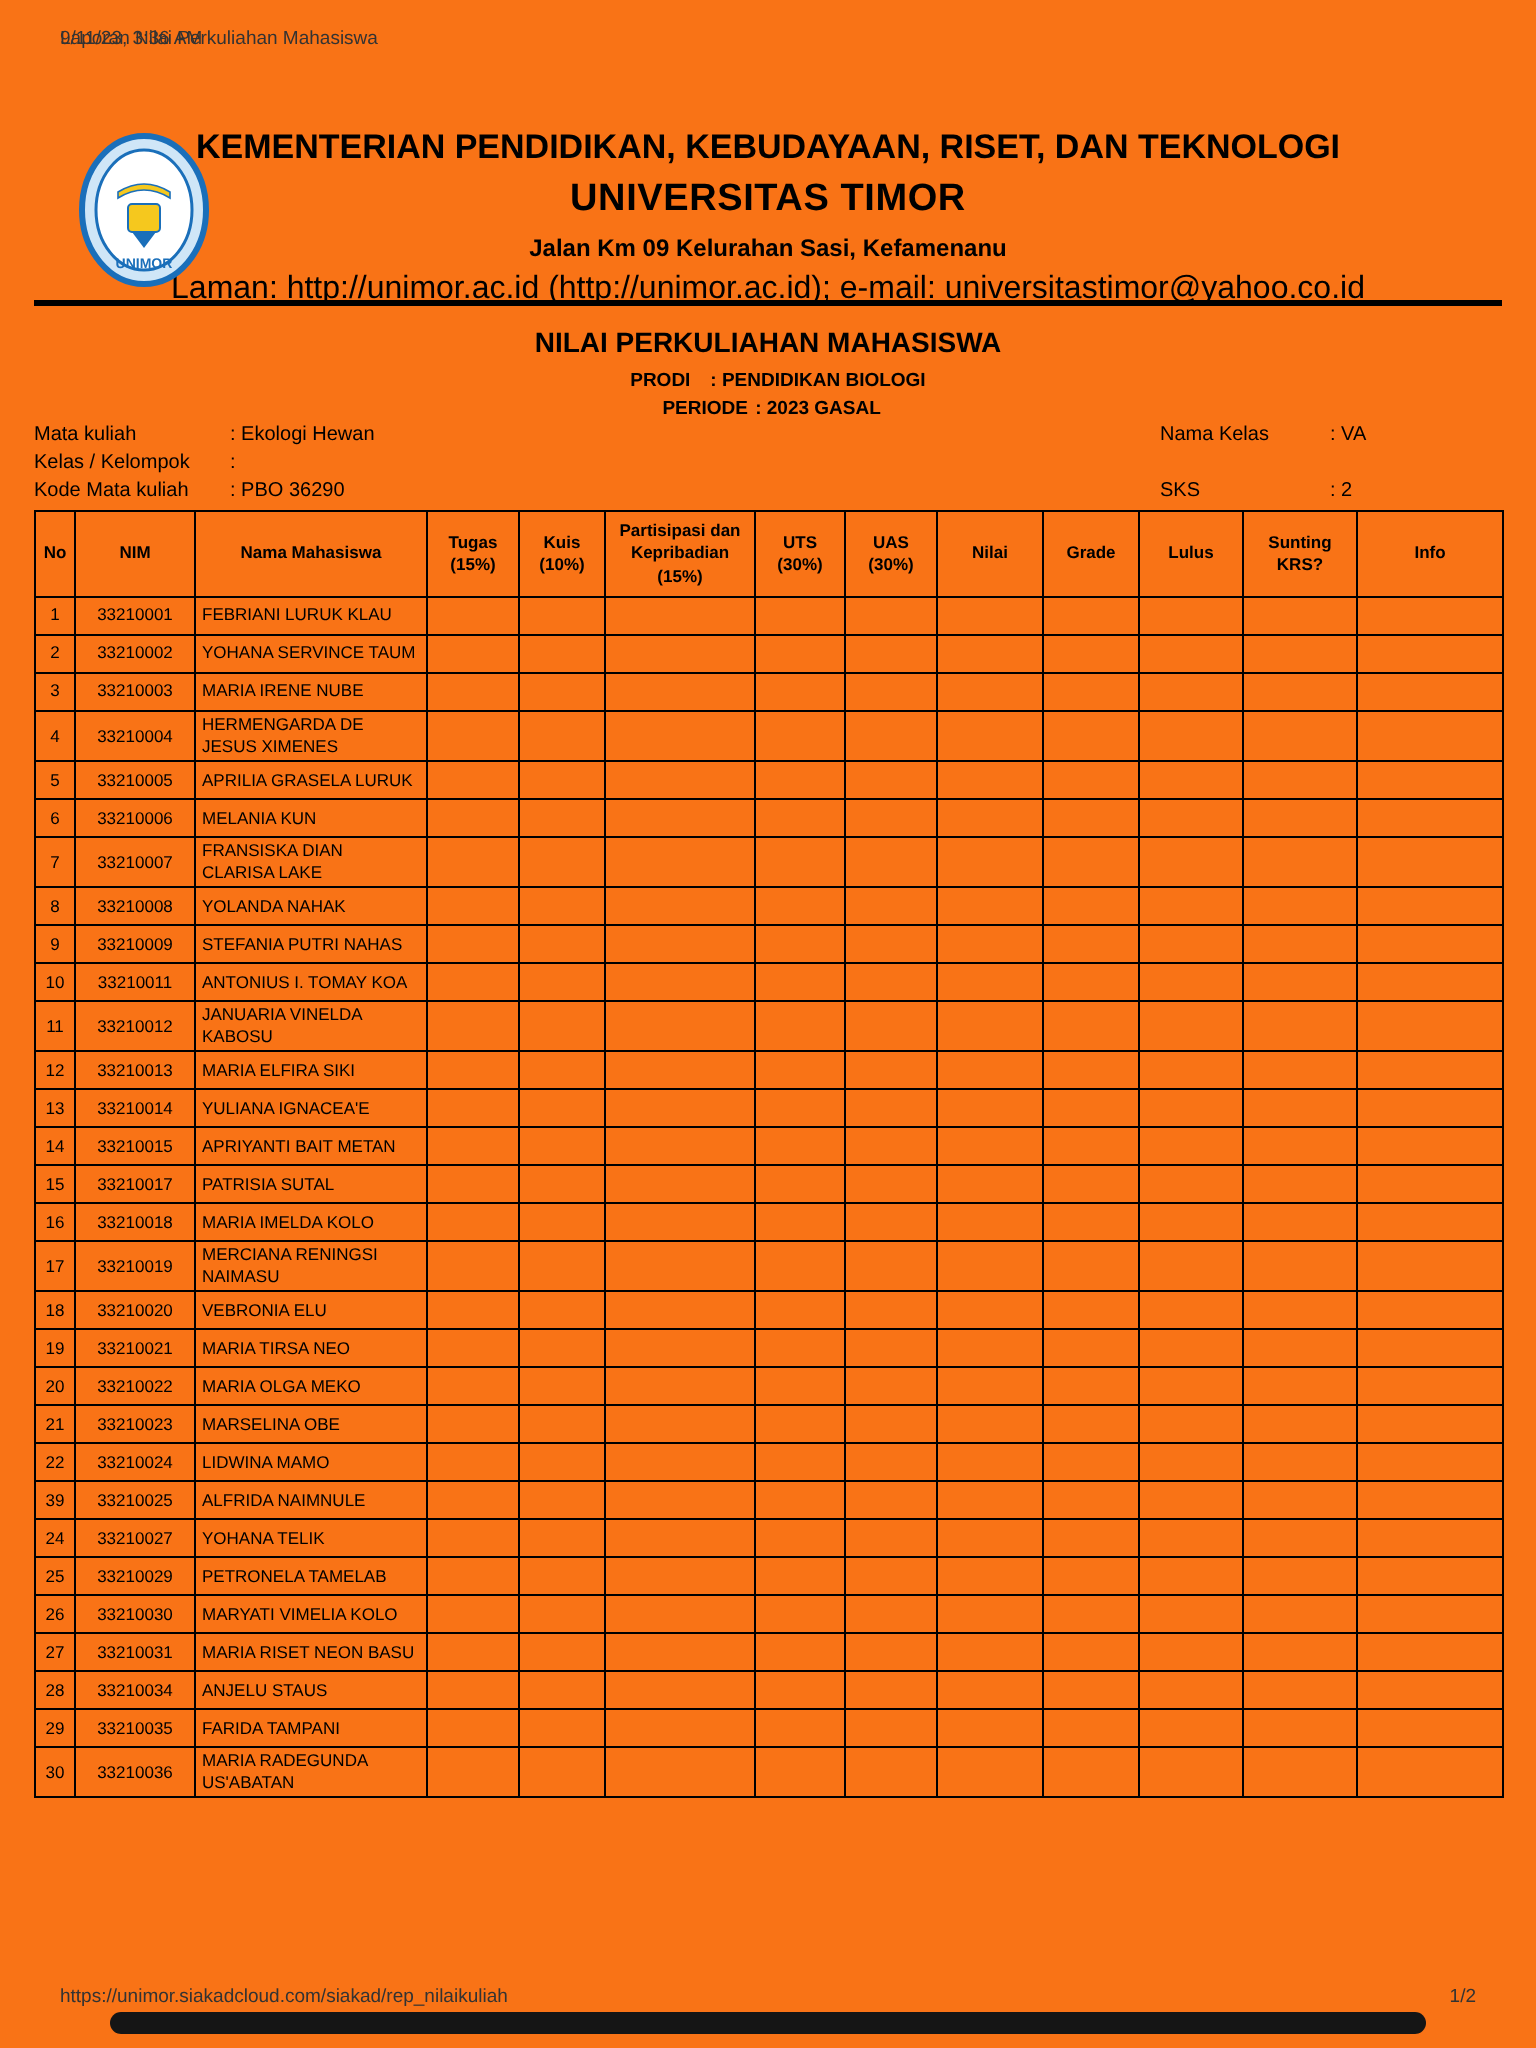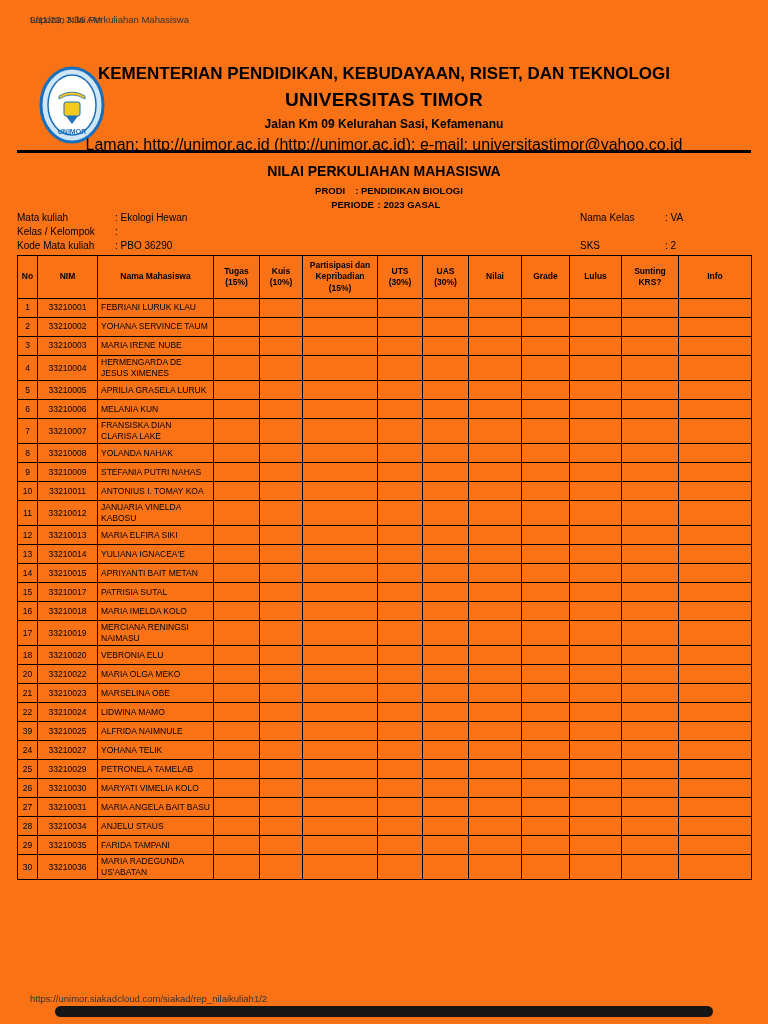--- a/index.html
+++ b/index.html
@@ -3,21 +3,21 @@
 <meta charset="utf-8">
 <style>
   html,body{margin:0;padding:0;background:#fff;}
   .page{position:relative;width:768px;height:1024px;background:#f97316;overflow:hidden;
         font-family:"Liberation Sans", sans-serif;color:#000;}
 
   
   .print-header{position:absolute;top:14px;left:30px;right:30px;font-size:9.5px;color:#333;height:12px;}
   .print-header .dt{position:absolute;left:0;top:0;}
   .print-header .ttl{position:absolute;left:0;right:0;text-align:left;top:0;}
-  .print-footer{position:absolute;top:993px;left:30px;right:30px;font-size:9.5px;color:#333;display:flex;}
+  .print-footer{position:absolute;top:993px;left:30px;right:30px;font-size:9.5px;color:#333;display:flex;justify-content:space-between;}
 
   
   .letterhead{position:absolute;top:64px;left:17px;right:17px;text-align:center;}
   .letterhead .l1{font-size:17px;font-weight:600;margin-bottom:5px;}
   .letterhead .l2{font-size:19px;font-weight:700;margin-bottom:6px;letter-spacing:.3px;}
   .letterhead .l3{font-size:12px;font-weight:600;margin-bottom:5px;}
   .letterhead .l4{font-size:16px;font-weight:400;}
   .logo{position:absolute;left:22px;top:2px;width:66px;height:78px;}
 
   .divider{position:absolute;top:150px;left:17px;right:17px;height:3px;background:#000;}
@@ -411,20 +411,35 @@
             <td></td>
             <td></td>
             <td></td>
             <td></td>
             <td></td>
             <td></td>
             <td></td>
             <td></td>
           </tr>
           <tr>
+            <td>19</td>
+            <td>33210021</td>
+            <td class="name-cell">MARIA TIRSA NEO</td>
+            <td></td>
+            <td></td>
+            <td></td>
+            <td></td>
+            <td></td>
+            <td></td>
+            <td></td>
+            <td></td>
+            <td></td>
+            <td></td>
+          </tr>
+          <tr>
             <td>20</td>
             <td>33210022</td>
             <td class="name-cell">MARIA OLGA MEKO</td>
             <td></td>
             <td></td>
             <td></td>
             <td></td>
             <td></td>
             <td></td>
             <td></td>
@@ -518,21 +533,21 @@
             <td></td>
             <td></td>
             <td></td>
             <td></td>
             <td></td>
             <td></td>
           </tr>
           <tr>
             <td>27</td>
             <td>33210031</td>
-            <td class="name-cell">MARIA ANGELA BAIT BASU</td>
+            <td class="name-cell">MARIA RISET NEON BASU</td>
             <td></td>
             <td></td>
             <td></td>
             <td></td>
             <td></td>
             <td></td>
             <td></td>
             <td></td>
             <td></td>
             <td></td>

